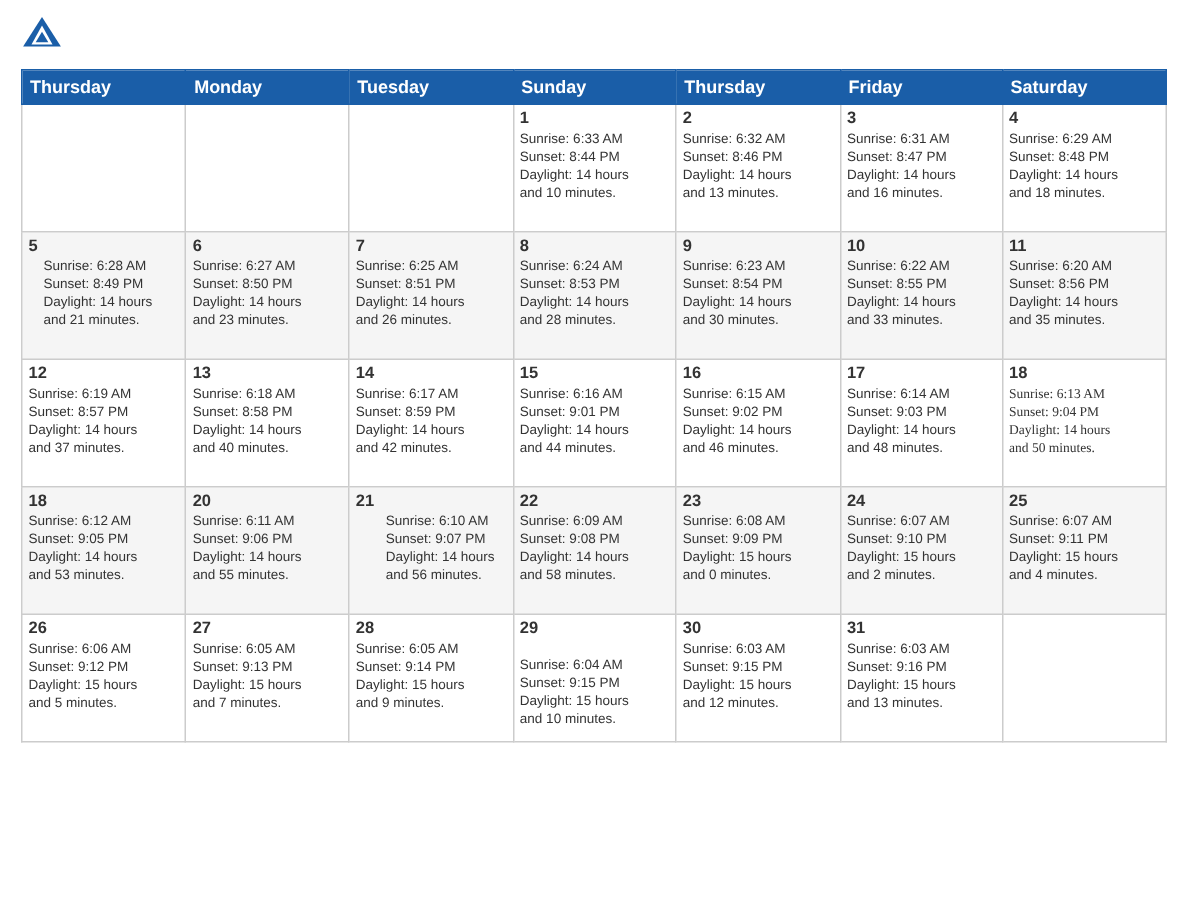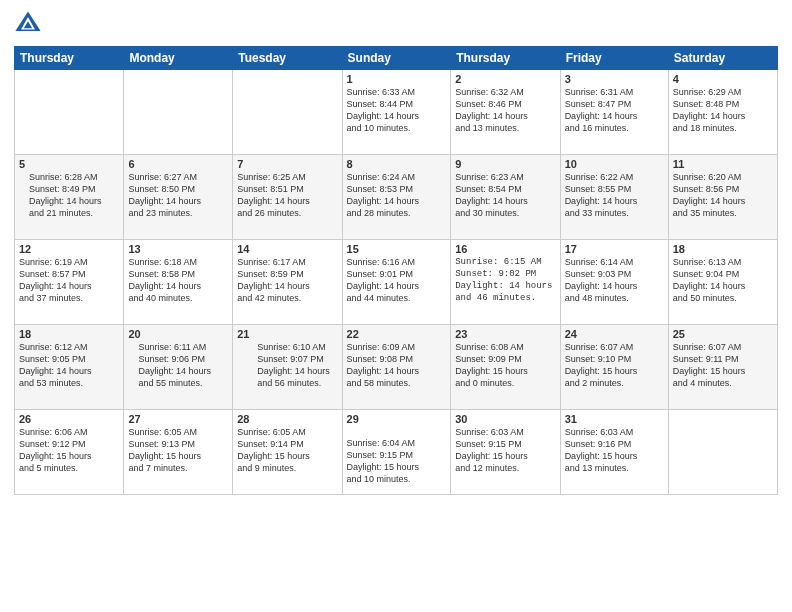--- a/index.html
+++ b/index.html
@@ -247,51 +247,51 @@
           </td>
           <td>
             <span class="day-num">15</span>
             <div class="cell-text" style="white-space: pre-line;">Sunrise: 6:16 AM
 Sunset: 9:01 PM
 Daylight: 14 hours
 and 44 minutes.</div>
           </td>
           <td>
             <span class="day-num">16</span>
-            <div class="cell-text" style="white-space: pre-line; font-family: Liberation Mono, monospace;">Sunrise: 6:15 AM
+            <div class="cell-text" style="white-space: pre-line;">Sunrise: 6:15 AM
 Sunset: 9:02 PM
 Daylight: 14 hours
 and 46 minutes.</div>
           </td>
           <td>
             <span class="day-num">17</span>
             <div class="cell-text" style="white-space: pre-line;">Sunrise: 6:14 AM
 Sunset: 9:03 PM
 Daylight: 14 hours
 and 48 minutes.</div>
           </td>
           <td>
             <span class="day-num">18</span>
-            <div class="cell-text" style="white-space: pre-line;">Sunrise: 6:13 AM
+            <div class="cell-text" style="white-space: pre-line; font-family: Liberation Serif, serif;">Sunrise: 6:13 AM
 Sunset: 9:04 PM
 Daylight: 14 hours
 and 50 minutes.</div>
           </td>
         </tr>
         <tr>
           <td>
             <span class="day-num">18</span>
             <div class="cell-text" style="white-space: pre-line;">Sunrise: 6:12 AM
 Sunset: 9:05 PM
 Daylight: 14 hours
 and 53 minutes.</div>
           </td>
           <td>
             <span class="day-num">20</span>
-            <div class="cell-text" style="white-space: pre-line; margin-left: 10px;">Sunrise: 6:11 AM
+            <div class="cell-text" style="white-space: pre-line;">Sunrise: 6:11 AM
 Sunset: 9:06 PM
 Daylight: 14 hours
 and 55 minutes.</div>
           </td>
           <td>
             <span class="day-num">21</span>
             <div class="cell-text" style="white-space: pre-line; margin-left: 20px;">Sunrise: 6:10 AM
 Sunset: 9:07 PM
 Daylight: 14 hours
 and 56 minutes.</div>

